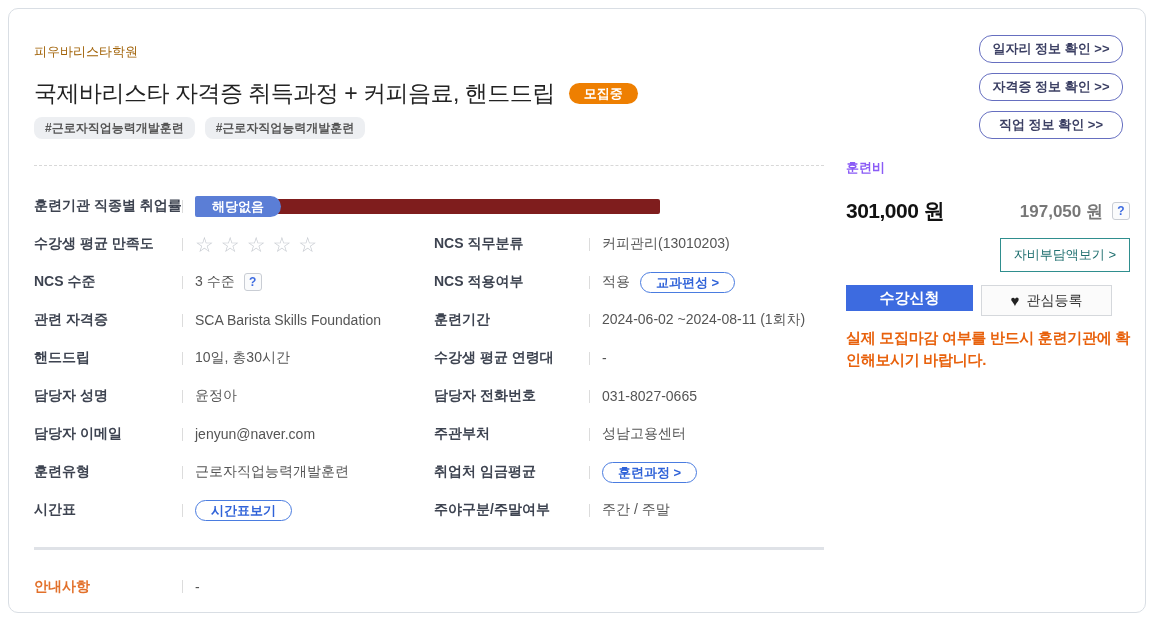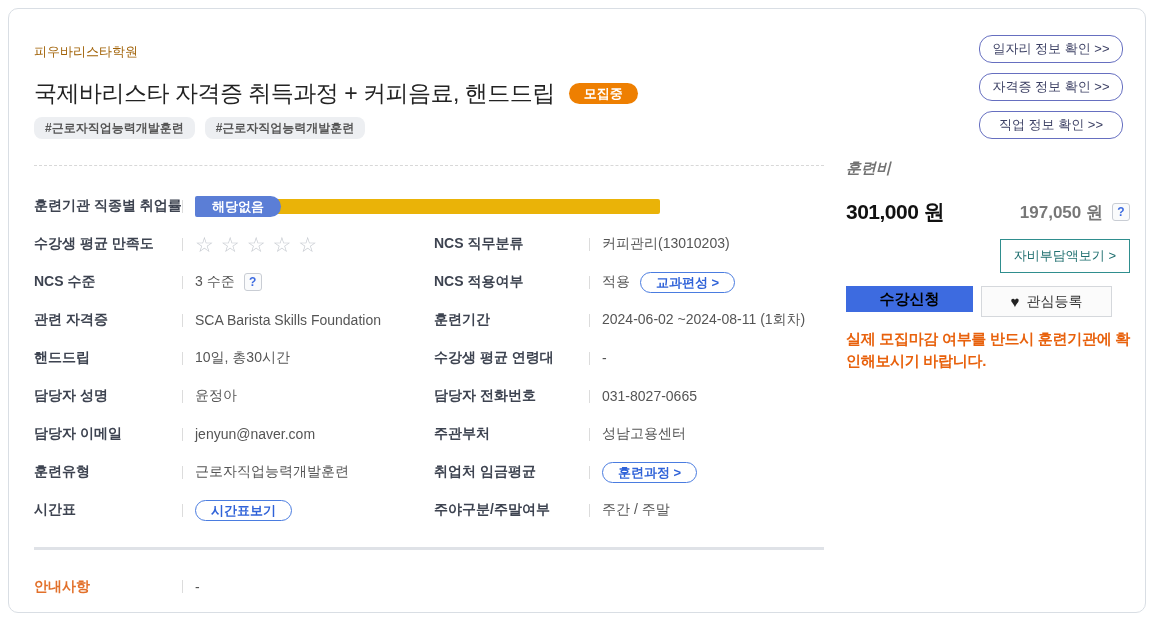--- a/index.html
+++ b/index.html
@@ -22,66 +22,66 @@
   .tags { display:flex; gap:10px; margin-top:8px; }
   .tag-chip {
     background:#edeff2; color:#555; font-size:12px; font-weight:bold;
     padding:5px 11px; border-radius:8px; line-height:1;
   }
   
   .quick-links { position:absolute; top:26px; right:22px; display:flex;
     flex-direction:column; gap:10px; align-items:flex-end; }
   .quick-link {
     width:144px; text-align:center; border:1px solid #666fc0; border-radius:13px;
-    background:#fff; color:#3b3f63; font-size:13px; font-weight:normal;
+    background:#fff; color:#3b3f63; font-size:13px; font-weight:bold;
     padding:4px 0; cursor:pointer; font-family:inherit;
   }
   
   .dash-divider { margin:26px 0 0 25px; width:790px; border-top:1px dashed #d8d8d8; }
   
   .info-table { margin:21px 0 0 25px; width:790px; }
   .irow { display:flex; align-items:center; height:38px; }
   .lc  { width:148px; font-size:14px; font-weight:bold; color:#3d4350; flex-shrink:0; }
   .vc1 { width:252px; display:flex; align-items:center; flex-shrink:0; }
   .lc2 { width:146px; font-size:14px; font-weight:bold; color:#3d4350; flex-shrink:0; }
   .vc2 { flex:1; display:flex; align-items:center;margin-left:9px; }
   .tick { width:1px; height:13px; background:#dcdcdc; margin-right:12px; flex-shrink:0; }
   .val { font-size:14px; color:#555; }
   .rate-wrap { display:flex; align-items:center; }
-  .rate-bar { width:465px; height:15px; background:#eab308; border-radius:2px;
+  .rate-bar { width:465px; height:15px; background:#7f1d1d; border-radius:2px;
     display:flex; align-items:center; }
   .rate-badge { background:#5b7ed6; color:#fff; font-size:13px; font-weight:bold;
     height:21px; line-height:21px; padding:0 17px; border-radius:2px 11px 11px 2px; }
   .stars { letter-spacing:7px; font-size:21px; color:#c6cad0; line-height:1; }
   .help-box {
     display:inline-block; width:18px; height:18px; border:1px solid #c9cdd4;
     border-radius:3px; background:#fafbfc; color:#3d6be0; font-size:12px;
     font-weight:bold; text-align:center; line-height:17px; margin-left:9px;
     cursor:pointer;
   }
   .pill-blue {
     border:1px solid #4a7ce0; color:#2f62d8; background:#fff; font-weight:bold;
     font-size:13px; border-radius:14px; padding:3px 15px; line-height:1;
     cursor:pointer; font-family:inherit;
   }
   .ml10 { margin-left:10px; }
   
   .price-panel { position:absolute; left:837px; top:150px; width:284px; }
-  .price-title { font-size:15px; font-weight:bold; color:#737373;font-style:italic; }
+  .price-title { font-size:13px; font-weight:bold; color:#8b5cf6; }
   .price-row { display:flex; align-items:center; margin-top:20px; }
   .price-original { font-size:21px; font-weight:bold; color:#111; letter-spacing:-0.5px; }
   .price-sub { font-size:17px; color:#777; margin-left:auto;font-weight:bold; }
   .self-pay-row { display:flex; justify-content:flex-end; margin-top:13px; }
   .self-pay-button {
     border:1px solid #2f8e8e; background:#fff; color:#1f6f6f; font-size:13px;
     padding:7px 13px; cursor:pointer; font-family:inherit;
   }
   .action-row { display:flex; gap:8px; margin-top:13px; }
   .apply-button {
-    width:127px; height:26px; background:#3d6be0; color:#000000; border:none;
+    width:127px; height:26px; background:#3d6be0; color:#ffffff; border:none;
     font-size:15px; font-weight:bold; cursor:pointer; font-family:Liberation Serif, serif;
   }
   .favorite-button {
     width:131px; height:31px; background:#fbfbfb; border:1px solid #d5d8dc;
     color:#333; font-size:14px; cursor:pointer; font-family:inherit;
     display:flex; align-items:center; justify-content:center; gap:7px;
   }
   .heart { color:#222; font-size:15px; }
   .recruit-notice { margin-top:11px; color:#e8610c; font-size:15px;
     font-weight:bold; line-height:1.45; letter-spacing:-0.3px; }

